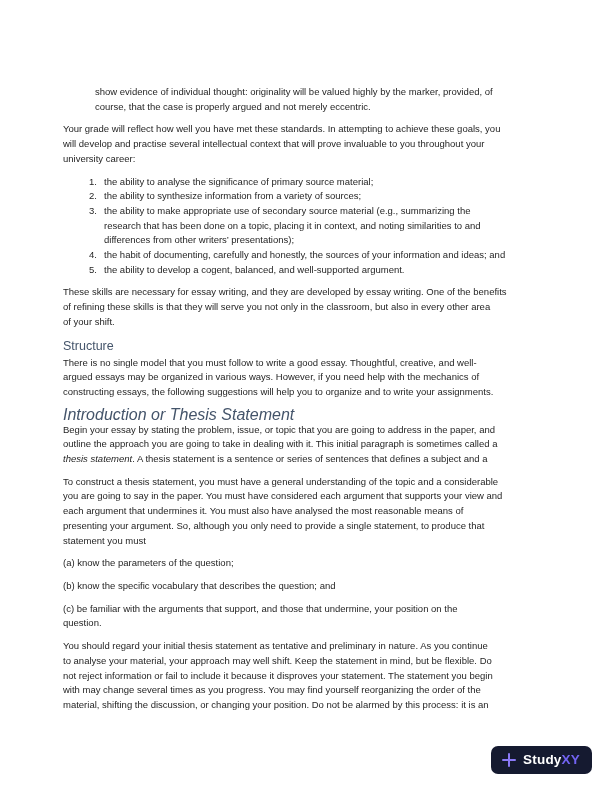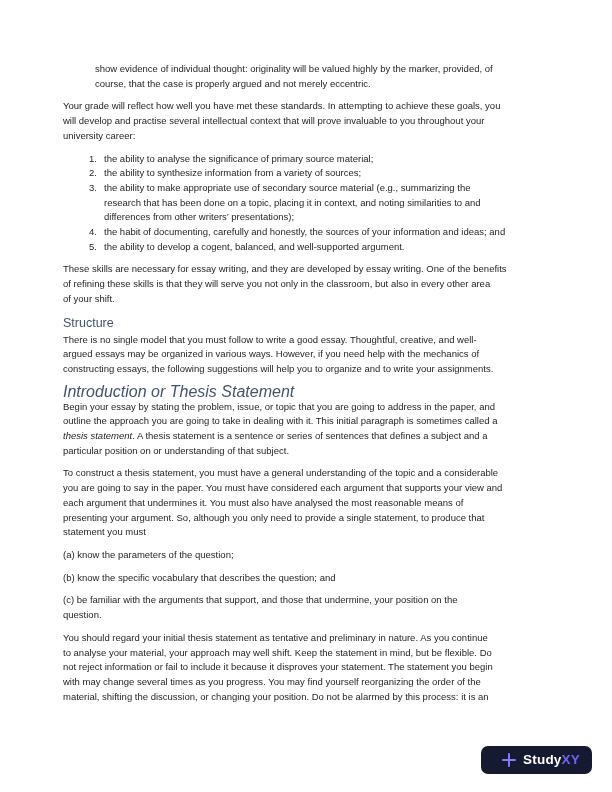--- a/index.html
+++ b/index.html
@@ -10,21 +10,21 @@
     color: #1f1f1f;
     overflow: hidden;
   }
   .page {
     position: relative;
     width: 612px; height: 792px;
     background: #ffffff;
   }
   #doc {
     position: absolute;
-    left: 63px; top: 62px;
+    left: 63px; top: 85px;
     width: 490px;
     font-size: 9.5px;
     line-height: 14.7px;
     color: #1f1f1f;
   }
   .para { margin: 0 0 8px 0; }
   .para.indent { padding-left: 32px; }
   .line { white-space: nowrap; }
   .line .bold { font-weight: 400; }
   .line .italic { font-style: italic; }
@@ -48,21 +48,21 @@
   }
   .badge {
     position: absolute;
     top: 746px; right: 20px;
     height: 28px;
     background: #151a30;
     border-radius: 7px;
     display: flex;
     align-items: center;
     gap: 6px;
-    padding: 0 12px 0 20px;
+    padding: 0 12px 0 10px;
     box-sizing: border-box;
   }
   .badge .brand {
     font-size: 13.5px;
     font-weight: 700;
     letter-spacing: 0.2px;
     color: #ffffff;
     line-height: 28px;
   }
   .badge .brand .xy { color: #7263f2; }
@@ -125,21 +125,20 @@
       <div class="para">
         <div class="line"><span>There is no single model that you must follow to write a good essay. Thoughtful, creative, and well-</span></div>
         <div class="line"><span>argued essays may be organized in various ways. However, if you need help with the mechanics of</span></div>
         <div class="line"><span>constructing essays, the following suggestions will help you to organize and to write your assignments.</span></div>
       </div>
       <div class="subheading">Introduction or Thesis Statement</div>
       <div class="para">
         <div class="line"><span>Begin your essay by stating the problem, issue, or topic that you are going to address in the paper, and</span></div>
         <div class="line"><span>outline the approach you are going to take in dealing with it. This initial paragraph is sometimes called a</span></div>
         <div class="line"><span class="italic">thesis statement</span><span>. A thesis statement is a sentence or series of sentences that defines a subject and a</span></div>
-        <div class="line"><span>particular position on or understanding of that subject.</span></div>
       </div>
       <div class="para">
         <div class="line"><span>To construct a thesis statement, you must have a general understanding of the topic and a considerable</span></div>
         <div class="line"><span>you are going to say in the paper. You must have considered each argument that supports your view and</span></div>
         <div class="line"><span>each argument that undermines it. You must also have analysed the most reasonable means of</span></div>
         <div class="line"><span>presenting your argument. So, although you only need to provide a single statement, to produce that</span></div>
         <div class="line"><span>statement you must</span></div>
       </div>
       <div class="para">
         <div class="line"><span>(a) know the parameters of the question;</span></div>

